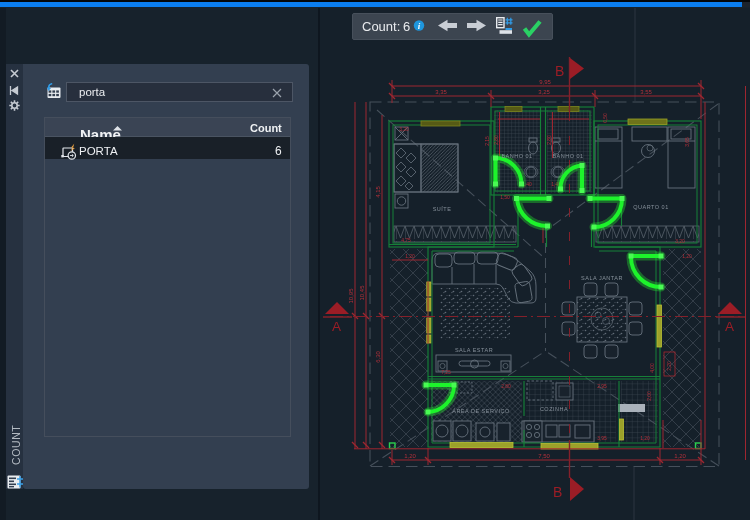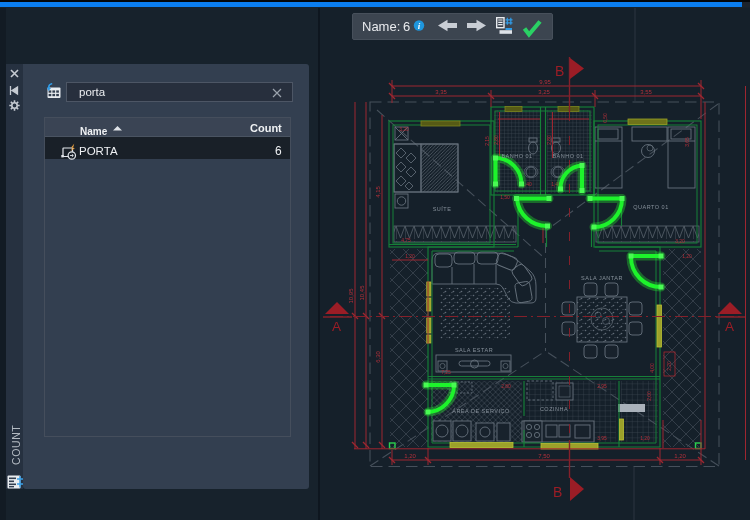--- a/index.html
+++ b/index.html
@@ -308,21 +308,21 @@
     <text x="651" y="209">QUARTO 01</text>
     <text x="602" y="280">SALA JANTAR</text>
     <text x="474" y="352">SALA ESTAR</text>
     <text x="481" y="413">ÁREA DE SERVIÇO</text>
     <text x="554" y="411">COZINHA</text>
   </g>
   </svg>
 
   <div class="abs" style="left:352px;top:13px;width:201px;height:27px;background:#3c4550;
        border:1px solid #47505b;border-radius:2px;box-sizing:border-box;"></div>
-  <div class="abs" style="left:362px;top:19px;color:#e9ebee;font-size:13px;">Name:</div>
+  <div class="abs" style="left:362px;top:19px;color:#e9ebee;font-size:13px;">Count:</div>
   <div class="abs" style="left:403px;top:19px;color:#e9ebee;font-size:13px;">6</div>
   <svg class="abs" style="left:410px;top:16px;" width="145" height="24">
     <circle cx="9" cy="9.5" r="5.2" fill="#1e96dd"></circle>
     <text x="9" y="13" font-family="Liberation Serif,serif" font-size="9" font-weight="bold" fill="#fff" text-anchor="middle" font-style="italic">i</text>
 
     <path d="M28 9.5 L37.5 3.8 L37.5 7 L47 7 L47 12 L37.5 12 L37.5 15.2 Z" fill="#c9ced5"></path>
 
     <path d="M76 9.5 L66.5 3.8 L66.5 7 L57 7 L57 12 L66.5 12 L66.5 15.2 Z" fill="#c9ced5"></path>
 
     <g transform="translate(86,1)">
@@ -378,21 +378,21 @@
 
   <div class="abs" style="left:66px;top:82px;width:227px;height:20px;background:#272f3d;
        border:1px solid #4d5665;box-sizing:border-box;"></div>
   <div class="abs" style="left:79px;top:86px;color:#eceef1;font-size:11.5px;">porta</div>
   <svg class="abs" style="left:271px;top:87px;" width="12" height="12">
     <path d="M2 2 L10 10 M10 2 L2 10" stroke="#9aa2ac" stroke-width="1.2"></path>
   </svg>
 
   <div class="abs" style="left:44px;top:117px;width:247px;height:320px;border:1px solid #454e5c;box-sizing:border-box;background:#333f50;"></div>
   <div class="abs" style="left:45px;top:118px;width:245px;height:19px;background:#3a4454;border-bottom:1px solid #4a5462;box-sizing:border-box;"></div>
-  <div class="abs" style="left:80px;top:126px;color:#f0f2f4;font-size:10px;font-weight:bold;">Name</div>
+  <div class="abs" style="left:80px;top:126px;color:#f0f2f4;font-size:15px;font-weight:bold;">Name</div>
   <svg class="abs" style="left:112px;top:125px;" width="11" height="7">
       <path d="M1 5.5 L5.5 1 L10 5.5 Z" fill="#dfe3e8"></path>
     </svg>
   <div class="abs" style="left:250px;top:121.5px;color:#f0f2f4;font-size:11px;font-weight:bold;">Count</div>
 
   <div class="abs" style="left:45px;top:137px;width:245px;height:22px;background:#192028;"></div>
   <svg class="abs" style="left:61px;top:143px;" width="18" height="17">
     <rect x="2" y="5" width="9.5" height="8.5" rx="0.5" fill="none" stroke="#e3e7ec" stroke-width="1.2"></rect>
     <rect x="0.3" y="12" width="2.4" height="2.4" fill="#e3e7ec"></rect>
     <circle cx="10.8" cy="12.5" r="3.7" fill="#192028" stroke="#e3e7ec" stroke-width="1.2"></circle>

